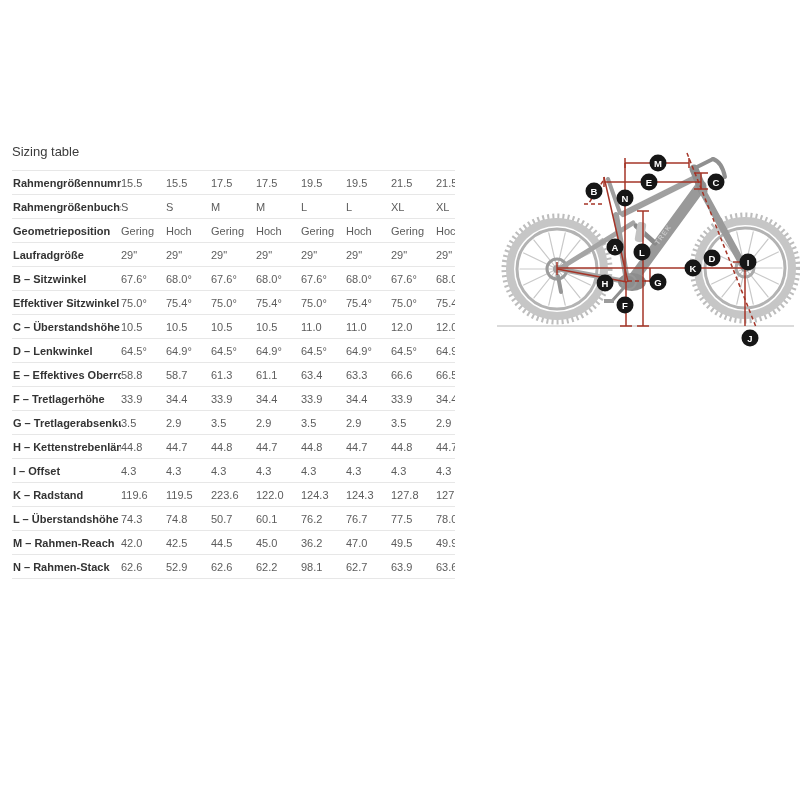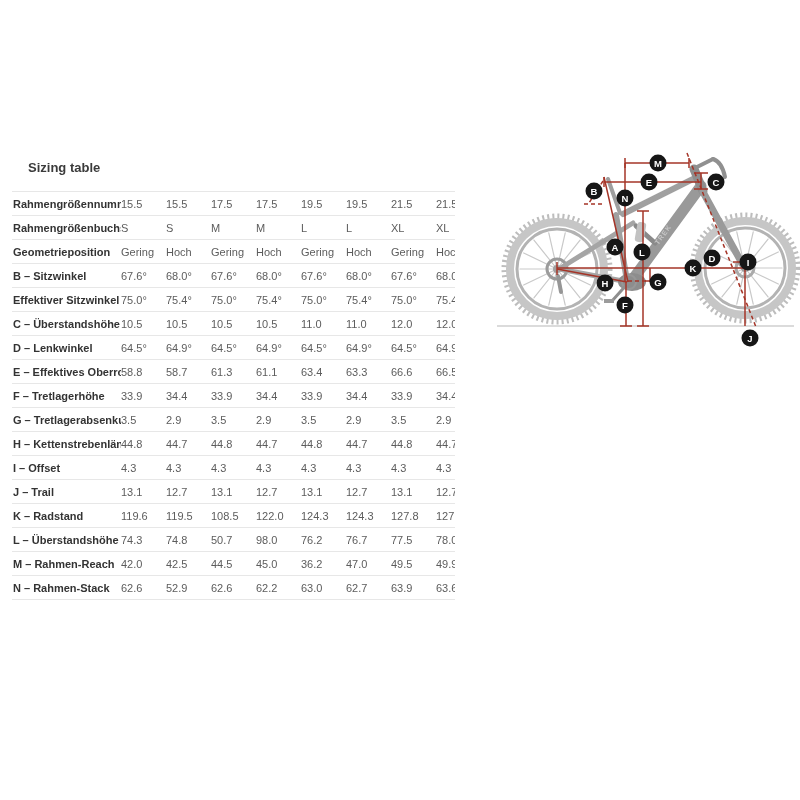--- a/index.html
+++ b/index.html
@@ -4,21 +4,21 @@
 <style>
   :root{
     --measure:#a53427; --marker:#161616; --markertext:#ffffff;
     --ground:#cfcfcf; --divider:#e7e7e7;
     --labeltext:#333333; --valuetext:#5c5c5c; --titletext:#3b3b3b;
   }
   html,body{margin:0;padding:0;background:#ffffff;}
   body{width:800px;height:800px;position:relative;overflow:hidden;
        font-family:"Liberation Sans",sans-serif;}
   .sizing{position:absolute;left:12px;top:144px;width:443px;}
-  .sizing h2{font-size:13px;line-height:15px;font-weight:bold;color:var(--titletext);margin:16px;}
+  .sizing h2{font-size:13px;line-height:15px;font-weight:normal;color:var(--titletext);margin:0;}
   .tbl-clip{margin-top:11px;width:443px;overflow:hidden;}
   table{border-collapse:collapse;table-layout:fixed;width:468px;}
   tr{border-top:1px solid var(--divider);}
   tr:last-child{border-bottom:1px solid var(--divider);}
   th{width:108px;text-align:left;font-weight:bold;color:var(--labeltext);
      font-size:11px;height:23px;padding:0 0 0 1px;white-space:nowrap;overflow:hidden;}
   td{width:45px;text-align:left;font-size:11px;color:var(--valuetext);
      padding:0;white-space:nowrap;}
   .diagram{position:absolute;left:0;top:0;width:800px;height:800px;}
   .ml line,.ml path{stroke:var(--measure);stroke-width:1.5;fill:none;}
@@ -64,20 +64,31 @@
             <td>Gering</td>
             <td>Hoch</td>
             <td>Gering</td>
             <td>Hoch</td>
             <td>Gering</td>
             <td>Hoch</td>
             <td>Gering</td>
             <td>Hoch</td>
           </tr>
           <tr>
+            <th>Laufradgröße</th>
+            <td>29"</td>
+            <td>29"</td>
+            <td>29"</td>
+            <td>29"</td>
+            <td>29"</td>
+            <td>29"</td>
+            <td>29"</td>
+            <td>29"</td>
+          </tr>
+          <tr>
             <th>B – Sitzwinkel</th>
             <td>67.6°</td>
             <td>68.0°</td>
             <td>67.6°</td>
             <td>68.0°</td>
             <td>67.6°</td>
             <td>68.0°</td>
             <td>67.6°</td>
             <td>68.0°</td>
           </tr>
@@ -163,47 +174,36 @@
             <td>4.3</td>
             <td>4.3</td>
             <td>4.3</td>
             <td>4.3</td>
             <td>4.3</td>
             <td>4.3</td>
             <td>4.3</td>
             <td>4.3</td>
           </tr>
           <tr>
-            <th>J – Trail</th>
-            <td>13.1</td>
-            <td>12.7</td>
-            <td>13.1</td>
-            <td>12.7</td>
-            <td>13.1</td>
-            <td>12.7</td>
-            <td>13.1</td>
-            <td>12.7</td>
-          </tr>
-          <tr>
             <th>K – Radstand</th>
             <td>119.6</td>
             <td>119.5</td>
-            <td>108.5</td>
+            <td>223.6</td>
             <td>122.0</td>
             <td>124.3</td>
             <td>124.3</td>
             <td>127.8</td>
             <td>127.8</td>
           </tr>
           <tr>
             <th>L – Überstandshöhe</th>
             <td>74.3</td>
             <td>74.8</td>
             <td>50.7</td>
-            <td>98.0</td>
+            <td>60.1</td>
             <td>76.2</td>
             <td>76.7</td>
             <td>77.5</td>
             <td>78.0</td>
           </tr>
           <tr>
             <th>M – Rahmen-Reach</th>
             <td>42.0</td>
             <td>42.5</td>
             <td>44.5</td>
@@ -212,21 +212,21 @@
             <td>47.0</td>
             <td>49.5</td>
             <td>49.9</td>
           </tr>
           <tr>
             <th>N – Rahmen-Stack</th>
             <td>62.6</td>
             <td>52.9</td>
             <td>62.6</td>
             <td>62.2</td>
-            <td>63.0</td>
+            <td>98.1</td>
             <td>62.7</td>
             <td>63.9</td>
             <td>63.6</td>
           </tr>
         </tbody>
     </table>
   </div>
 </div>
 
 <svg class="diagram" viewBox="0 0 800 800">

